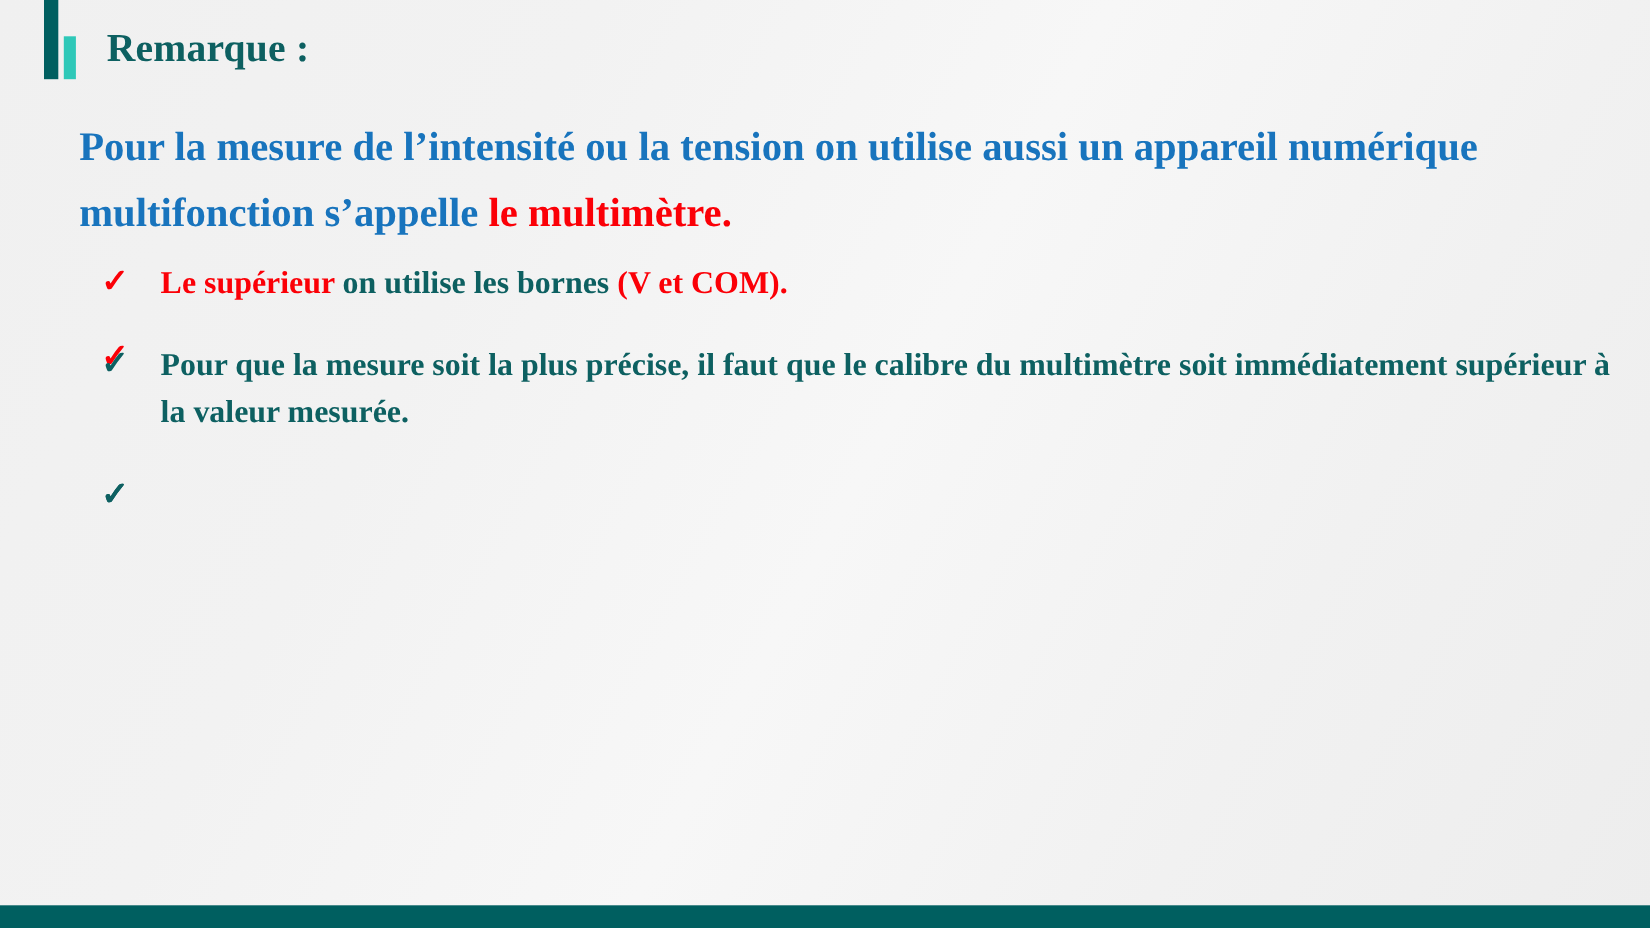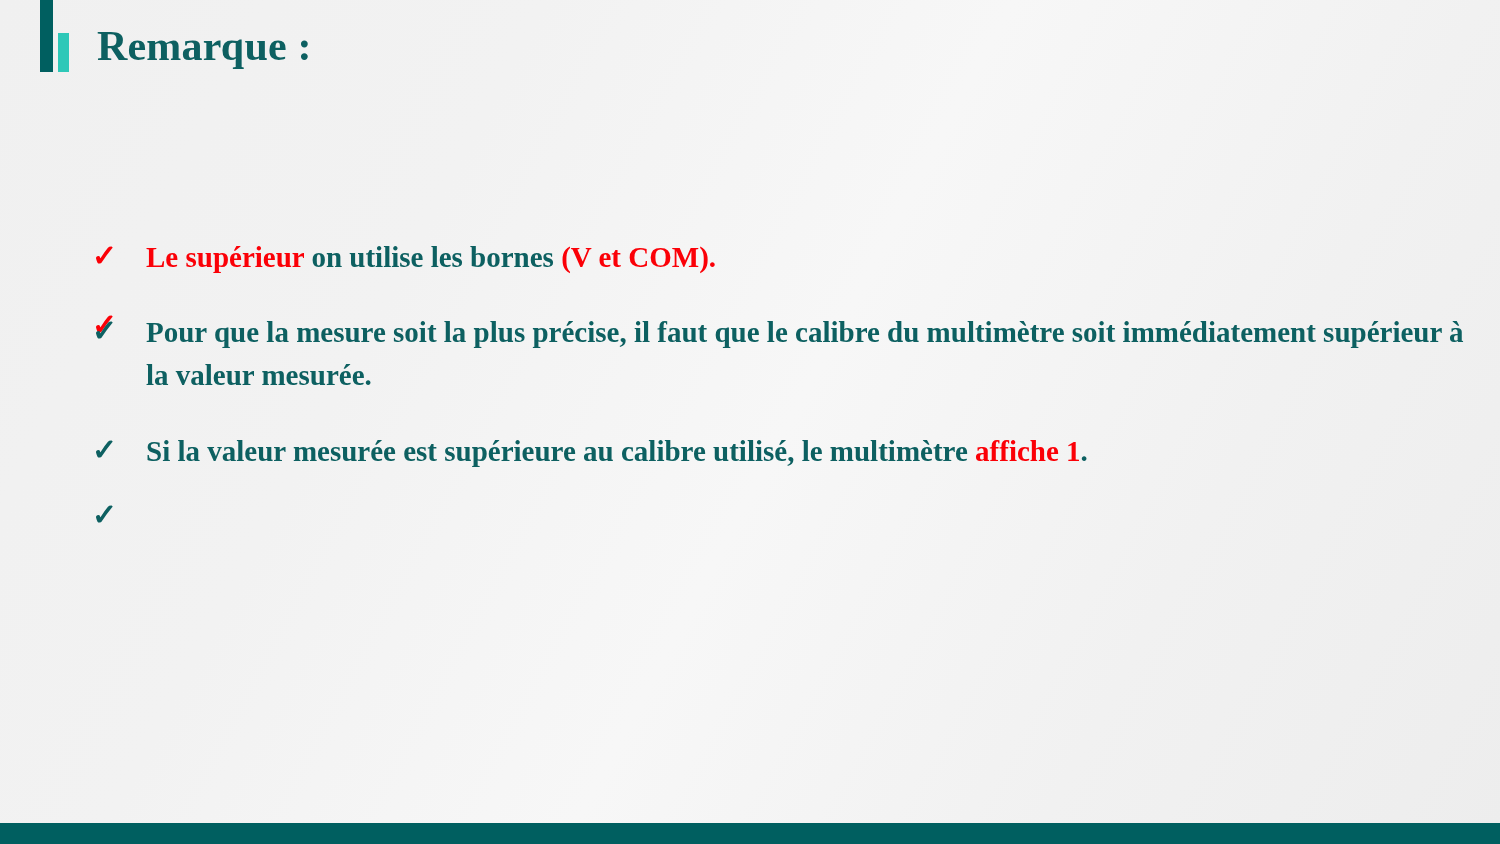--- a/index.html
+++ b/index.html
@@ -50,21 +50,21 @@
     left: 18px;
     top: 33px;
     width: 11px;
     height: 39px;
     background: #2ec8b8;
   }
   .title-text {
     position: absolute;
     left: 97px;
     top: 22px;
-    font-size: 42px;
+    font-size: 36px;
     font-weight: bold;
     color: #0d6061;
     letter-spacing: 0.2px;
     white-space: nowrap;
   }
 
   
   .intro {
     position: absolute;
     left: 72px;
@@ -131,40 +131,42 @@
 <div class="slide">
 
   <div class="title-row">
     <div class="accent-bars">
       <div class="bar-dark"></div>
       <div class="bar-light"></div>
     </div>
     <div class="title-text">Remarque :</div>
   </div>
 
+  <div class="intro">
+    <span>Pour la mesure de l’intensité ou la tension on utilise aussi un appareil numérique multifonction s’appelle </span><span class="hl-red">le multimètre.</span>
+  </div>
 
   <div class="bullets">
 
     <div class="bullet b1">
       <span class="check red">✓</span>
       <span><span class="r">Le  supérieur </span><span class="t">on utilise les bornes </span><span class="r">(V et COM).</span></span>
     </div>
 
     <div class="bullet b2">
       <span class="check red">✓</span>
     </div>
 
     <div class="bullet b3">
       <span class="check teal">✓</span>
       <span><span class="t">Pour que la mesure soit la plus précise, il faut que le calibre du multimètre soit immédiatement supérieur à la valeur mesurée.</span></span>
     </div>
 
     <div class="bullet b4">
       <span class="check teal">✓</span>
-      <span><span class="t">Si la valeur mesurée est supérieure au calibre utilisé, le multimètre </span><span class="r">affiche 1</span><span class="t">.</span></span>
     </div>
 
     <div class="bullet b5">
       <span class="check teal">✓</span>
     </div>
 
   </div>
 
   <div class="footer-bar"></div>
 

